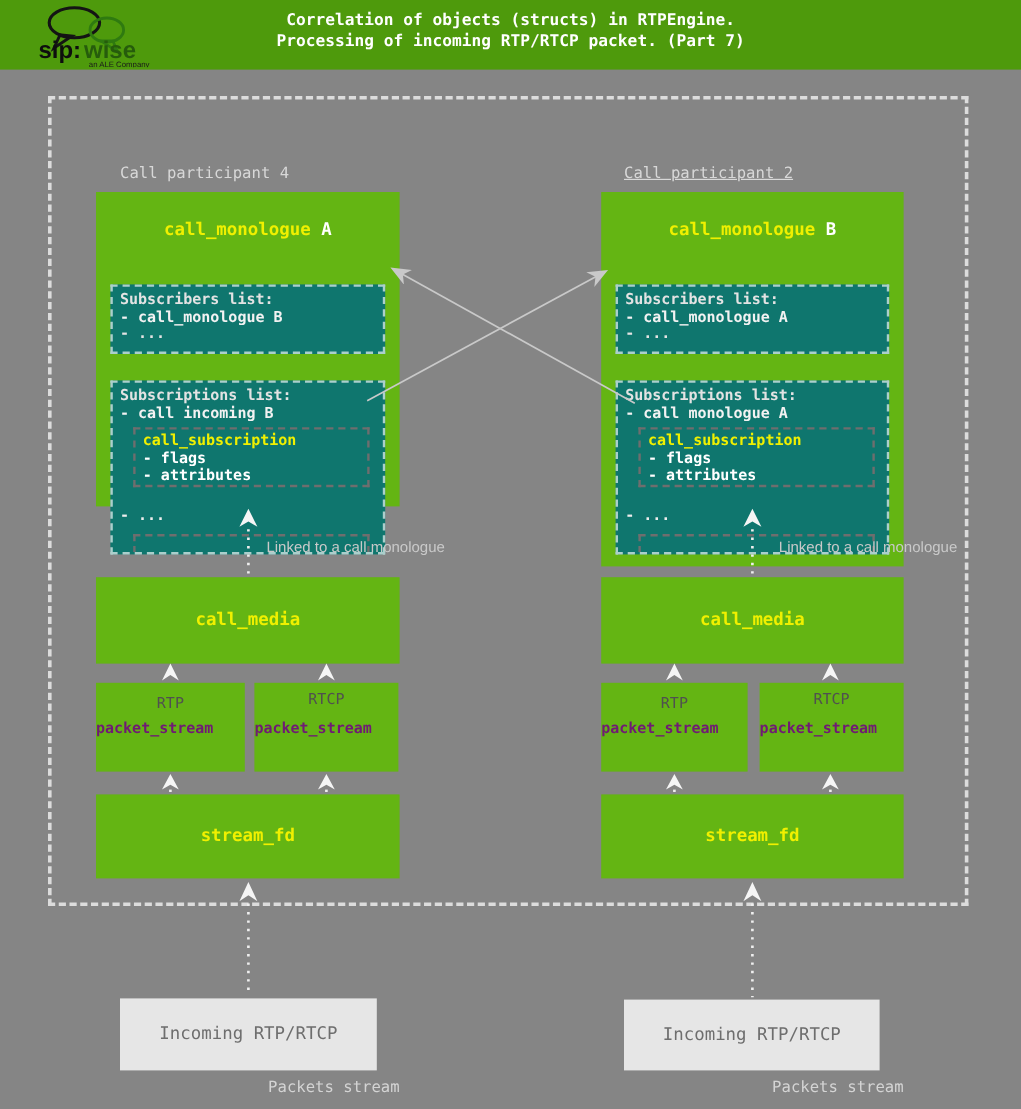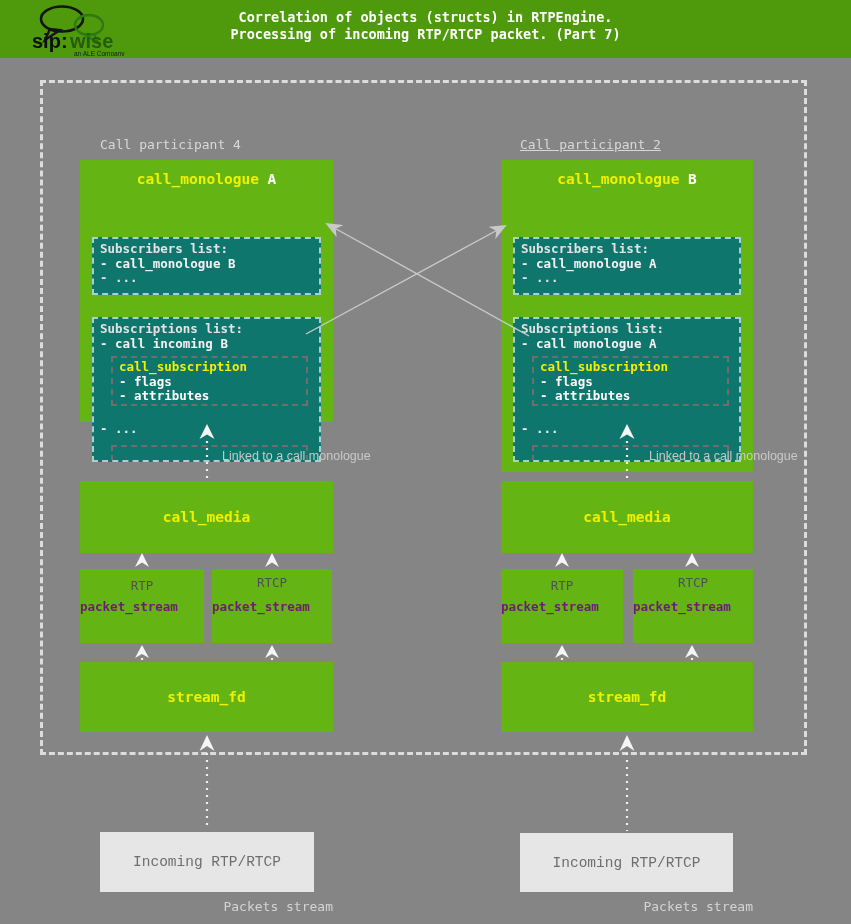--- a/index.html
+++ b/index.html
@@ -14,21 +14,21 @@
 
   
   .container{position:absolute;left:40px;top:80px;width:767px;height:675px;
              border:3px dashed #dcdcdc;box-sizing:border-box;}
 
   
   .part-label{position:absolute;color:#d8d8d8;font-size:13px;white-space:nowrap;}
 
   
   .gbox{position:absolute;background:#64b513;box-sizing:border-box;}
-  .mono-head{position:absolute;left:0;top:11px;width:100%;text-align:center;
+  .mono-head{position:absolute;left:0;top:24px;width:100%;text-align:center;
              font-weight:bold;font-size:14.5px;white-space:pre;}
   .yellow{color:#f0f000;}
   .white{color:#ffffff;}
 
   .inner{position:absolute;background:#0f766e;border:2px dashed rgba(255,255,255,0.65);
          box-sizing:border-box;padding:3px 6px;font-weight:bold;font-size:12.5px;
          line-height:14.5px;color:#f2f2f2;overflow:hidden;margin-top:47px;}
   .inner .dim{color:#e3e3e3;}
   .subbox{position:absolute;border:2px dashed #6e6e6e;box-sizing:border-box;
           padding:2px 6px;font-weight:bold;font-size:12.5px;line-height:14.5px;color:#ffffff;}
@@ -39,21 +39,21 @@
                 font-weight:bold;color:#f0f000;}
   .fs14{font-size:14.5px;}
 
   .proto{position:absolute;left:0;top:9px;width:100%;text-align:center;color:#505050;font-size:12.5px;}
   .psname{position:absolute;left:0;top:30px;width:100%;text-align:left;color:#701a75;
           font-weight:bold;font-size:12.5px;}
 
   .linked{position:absolute;font-family:"Liberation Sans",sans-serif;font-size:12.5px;color:#c9c9c9;white-space:nowrap;}
 
   .incoming{position:absolute;background:#e6e6e6;display:flex;align-items:center;justify-content:center;
-            color:#6e6e6e;font-size:14.5px;font-family:Liberation Mono, monospace;}
+            color:#6e6e6e;font-size:14.5px;}
   .packets{position:absolute;text-align:right;color:#d4d4d4;font-size:13px;}
 
   .arrows{position:absolute;left:0;top:0;width:851px;height:924px;pointer-events:none;}
 </style>
 </head>
 <body>
 
 <div class="canvas">
 
   <div class="header">

